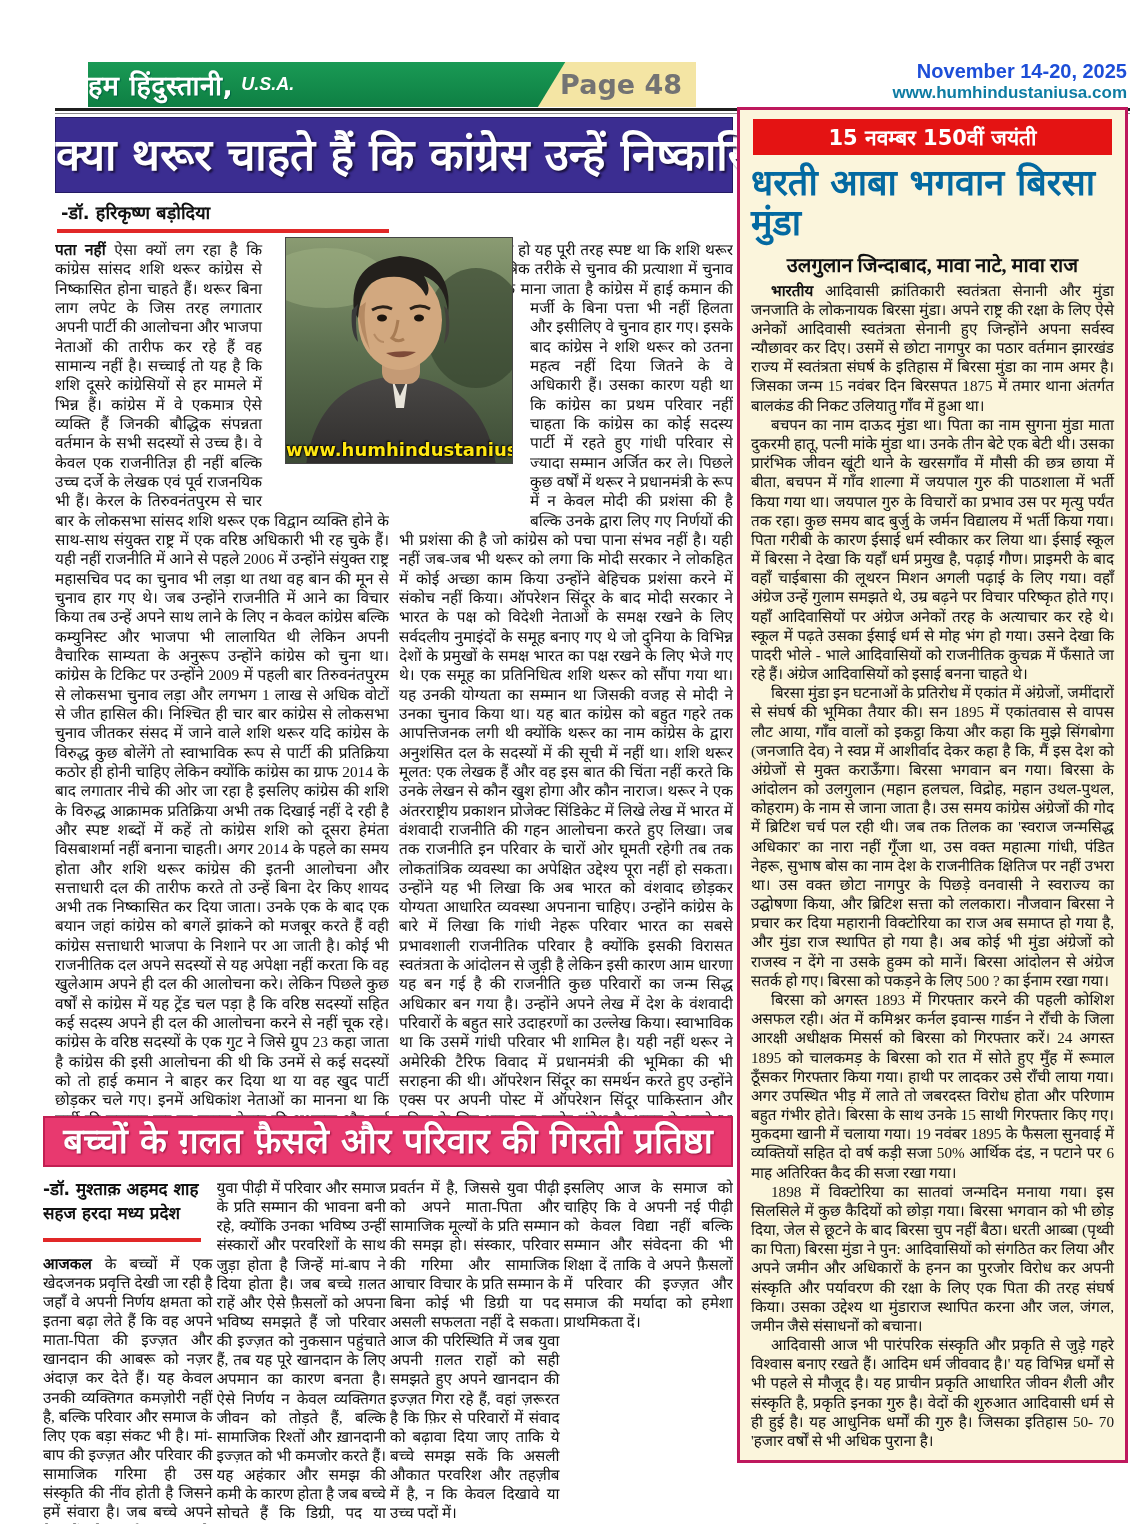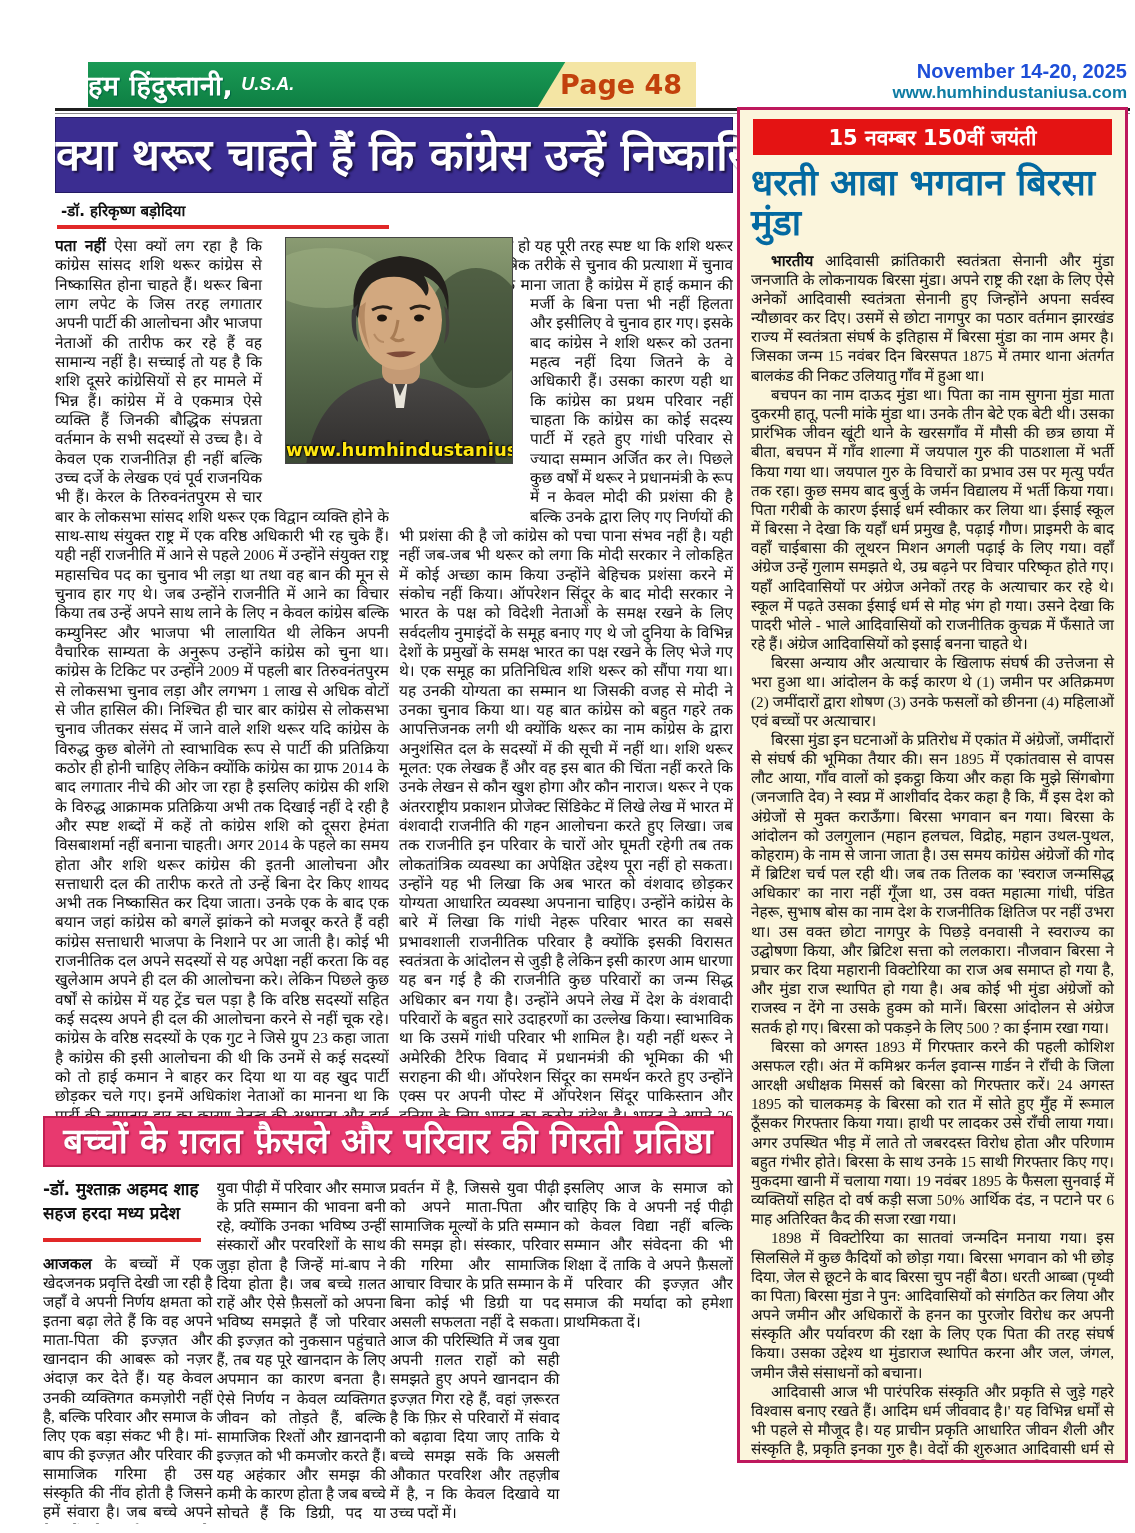--- a/index.html
+++ b/index.html
@@ -16,37 +16,37 @@
     position:absolute; inset:0; background:linear-gradient(180deg,#1a9a55 0%,#0e7f43 100%);
     clip-path:polygon(0 0,78.5% 0,74% 100%,0 100%);
     display:flex; align-items:center; 
   }
   .masthead-hi { color:#fff; font-weight:bold; font-size:27px; letter-spacing:.5px;
     font-family:"DejaVu Sans","Liberation Sans",sans-serif; text-shadow:1px 1px 1px #064; }
   .masthead-usa { color:#fff; font-weight:bold; font-style:italic; font-size:18px; margin-left:8px;
     font-family:"Liberation Sans",sans-serif; }
   .page-chip { position:absolute; right:14px; top:0; height:57px; line-height:45px;
     font-family:"DejaVu Sans","Liberation Sans",sans-serif;
-    font-weight:bold; font-size:27px; color:#c2410c; }
+    font-weight:bold; font-size:27px; color:#737373; }
   .hdr-right { position:absolute; right:8px; top:60px; text-align:right;
     font-family:"Liberation Sans","DejaVu Sans",sans-serif; }
   .hdr-date { color:#1d4ed8; font-weight:bold; font-size:20px; }
   .hdr-url  { color:#0e7ca3; font-weight:bold; font-size:17px; }
   .hdr-rule { position:absolute; left:55px; top:108px; width:1075px; height:6px;
     border-top:3px solid #1f1f1f; border-bottom:1px solid #8a8a8a; }
 
   
   .main-article { position:absolute; left:55px; top:117px; width:678px; height:998px; }
   .headline-blue {
     height:76px; background:#3b2d91; border:1px solid #241a63;
     color:#fff; font-weight:bold; font-size:44px; line-height:74px; text-align:center;
     font-family:"DejaVu Sans","Liberation Sans",sans-serif; white-space:nowrap;
     text-shadow:2px 2px 2px #1a1240;
   }
-  .byline-main { margin:7px 0 0 6px; font-weight:bold; font-size:15px;
+  .byline-main { margin:7px 0 0 6px; font-weight:bold; font-size:18px;
     font-family:"DejaVu Sans","Liberation Sans",sans-serif; }
   .red-rule-main { width:332px; height:4px; background:#e12828; margin:5px 0 7px 2px; }
   .two-col { display:flex; gap:10px; height:880px; overflow:hidden;
     text-align:justify; font-size:15.4px; line-height:1.255; }
   .two-col .col { width:334px; overflow:hidden; }
   .jtext { margin:0; }
   .lead { font-weight:bold; }
   .gap-r { float:right; width:118px; height:252px; shape-outside:inset(15px 0 0 0); margin:0 0 4px 9px; }
   .gap-l { float:left;  width:122px; height:284px; shape-outside:inset(58px 0 0 0); margin:0 9px 4px 0; }
 
@@ -182,24 +182,24 @@
         </div>
       <div class="bt-col">
           <p class="jtext">इसलिए आज के समाज को चाहिए कि वे अपनी नई पीढ़ी को केवल विद्या नहीं बल्कि सम्मान और संवेदना की भी शिक्षा दें ताकि वे अपने फ़ैसलों में परिवार की इज्ज़त और समाज की मर्यादा को हमेशा प्राथमिकता दें।</p>
         </div>
     </div>
   </article>
 
   <aside class="sidebar">
     <div class="sb-banner">15 नवम्बर 150वीं जयंती</div>
     <h2 class="sb-title">धरती आबा भगवान बिरसा मुंडा</h2>
+    <div class="sb-sub">उलगुलान जिन्दाबाद, मावा नाटे, मावा राज</div>
     <div class="sb-body">
       <p><b class="lead">भारतीय</b><span> आदिवासी क्रांतिकारी स्वतंत्रता सेनानी और मुंडा जनजाति के लोकनायक बिरसा मुंडा। अपने राष्ट्र की रक्षा के लिए ऐसे अनेकों आदिवासी स्वतंत्रता सेनानी हुए जिन्होंने अपना सर्वस्व न्यौछावर कर दिए। उसमें से छोटा नागपुर का पठार वर्तमान झारखंड राज्य में स्वतंत्रता संघर्ष के इतिहास में बिरसा मुंडा का नाम अमर है। जिसका जन्म 15 नवंबर दिन बिरसपत 1875 में तमार थाना अंतर्गत बालकंड की निकट उलियातु गाँव में हुआ था।</span></p>
       <p>बचपन का नाम दाऊद मुंडा था। पिता का नाम सुगना मुंडा माता दुकरमी हातू, पत्नी मांके मुंडा था। उनके तीन बेटे एक बेटी थी। उसका प्रारंभिक जीवन खूंटी थाने के खरसगाँव में मौसी की छत्र छाया में बीता, बचपन में गाँव शाल्गा में जयपाल गुरु की पाठशाला में भर्ती किया गया था। जयपाल गुरु के विचारों का प्रभाव उस पर मृत्यु पर्यंत तक रहा। कुछ समय बाद बुर्जु के जर्मन विद्यालय में भर्ती किया गया। पिता गरीबी के कारण ईसाई धर्म स्वीकार कर लिया था। ईसाई स्कूल में बिरसा ने देखा कि यहाँ धर्म प्रमुख है, पढ़ाई गौण। प्राइमरी के बाद वहाँ चाईबासा की लूथरन मिशन अगली पढ़ाई के लिए गया। वहाँ अंग्रेज उन्हें गुलाम समझते थे, उम्र बढ़ने पर विचार परिष्कृत होते गए। यहाँ आदिवासियों पर अंग्रेज अनेकों तरह के अत्याचार कर रहे थे। स्कूल में पढ़ते उसका ईसाई धर्म से मोह भंग हो गया। उसने देखा कि पादरी भोले - भाले आदिवासियों को राजनीतिक कुचक्र में फँसाते जा रहे हैं। अंग्रेज आदिवासियों को इसाई बनना चाहते थे।</p>
-      <p>बिरसा अन्याय और अत्याचार के खिलाफ संघर्ष की उत्तेजना से भरा हुआ था। आंदोलन के कई कारण थे (1) जमीन पर अतिक्रमण (2) जमींदारों द्वारा शोषण (3) उनके फसलों को छीनना (4) महिलाओं एवं बच्चों पर अत्याचार।</p>
       <p>बिरसा मुंडा इन घटनाओं के प्रतिरोध में एकांत में अंग्रेजों, जमींदारों से संघर्ष की भूमिका तैयार की। सन 1895 में एकांतवास से वापस लौट आया, गाँव वालों को इकट्ठा किया और कहा कि मुझे सिंगबोगा (जनजाति देव) ने स्वप्न में आशीर्वाद देकर कहा है कि, मैं इस देश को अंग्रेजों से मुक्त कराऊँगा। बिरसा भगवान बन गया। बिरसा के आंदोलन को उलगुलान (महान हलचल, विद्रोह, महान उथल-पुथल, कोहराम) के नाम से जाना जाता है। उस समय कांग्रेस अंग्रेजों की गोद में ब्रिटिश चर्च पल रही थी। जब तक तिलक का 'स्वराज जन्मसिद्ध अधिकार' का नारा नहीं गूँजा था, उस वक्त महात्मा गांधी, पंडित नेहरू, सुभाष बोस का नाम देश के राजनीतिक क्षितिज पर नहीं उभरा था। उस वक्त छोटा नागपुर के पिछड़े वनवासी ने स्वराज्य का उद्घोषणा किया, और ब्रिटिश सत्ता को ललकारा। नौजवान बिरसा ने प्रचार कर दिया महारानी विक्टोरिया का राज अब समाप्त हो गया है, और मुंडा राज स्थापित हो गया है। अब कोई भी मुंडा अंग्रेजों को राजस्व न देंगे ना उसके हुक्म को मानें। बिरसा आंदोलन से अंग्रेज सतर्क हो गए। बिरसा को पकड़ने के लिए 500 ? का ईनाम रखा गया।</p>
       <p>बिरसा को अगस्त 1893 में गिरफ्तार करने की पहली कोशिश असफल रही। अंत में कमिश्नर कर्नल इवान्स गार्डन ने राँची के जिला आरक्षी अधीक्षक मिसर्स को बिरसा को गिरफ्तार करें। 24 अगस्त 1895 को चालकमड़ के बिरसा को रात में सोते हुए मुँह में रूमाल ठूँसकर गिरफ्तार किया गया। हाथी पर लादकर उसे राँची लाया गया। अगर उपस्थित भीड़ में लाते तो जबरदस्त विरोध होता और परिणाम बहुत गंभीर होते। बिरसा के साथ उनके 15 साथी गिरफ्तार किए गए। मुकदमा खानी में चलाया गया। 19 नवंबर 1895 के फैसला सुनवाई में व्यक्तियों सहित दो वर्ष कड़ी सजा 50% आर्थिक दंड, न पटाने पर 6 माह अतिरिक्त कैद की सजा रखा गया।</p>
       <p>1898 में विक्टोरिया का सातवां जन्मदिन मनाया गया। इस सिलसिले में कुछ कैदियों को छोड़ा गया। बिरसा भगवान को भी छोड़ दिया, जेल से छूटने के बाद बिरसा चुप नहीं बैठा। धरती आब्बा (पृथ्वी का पिता) बिरसा मुंडा ने पुन: आदिवासियों को संगठित कर लिया और अपने जमीन और अधिकारों के हनन का पुरजोर विरोध कर अपनी संस्कृति और पर्यावरण की रक्षा के लिए एक पिता की तरह संघर्ष किया। उसका उद्देश्य था मुंडाराज स्थापित करना और जल, जंगल, जमीन जैसे संसाधनों को बचाना।</p>
       <p>आदिवासी आज भी पारंपरिक संस्कृति और प्रकृति से जुड़े गहरे विश्वास बनाए रखते हैं। आदिम धर्म जीववाद है।' यह विभिन्न धर्मों से भी पहले से मौजूद है। यह प्राचीन प्रकृति आधारित जीवन शैली और संस्कृति है, प्रकृति इनका गुरु है। वेदों की शुरुआत आदिवासी धर्म से ही हुई है। यह आधुनिक धर्मों की गुरु है। जिसका इतिहास 50- 70 'हजार वर्षों से भी अधिक पुराना है।</p>
 
     </div>
 
   </aside>
 
 </div>

